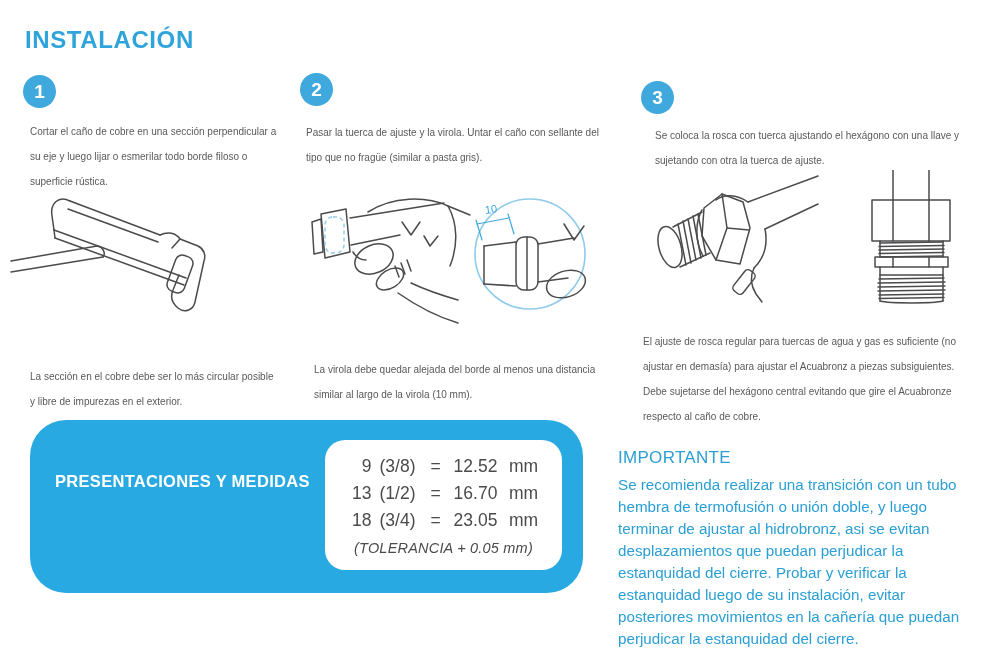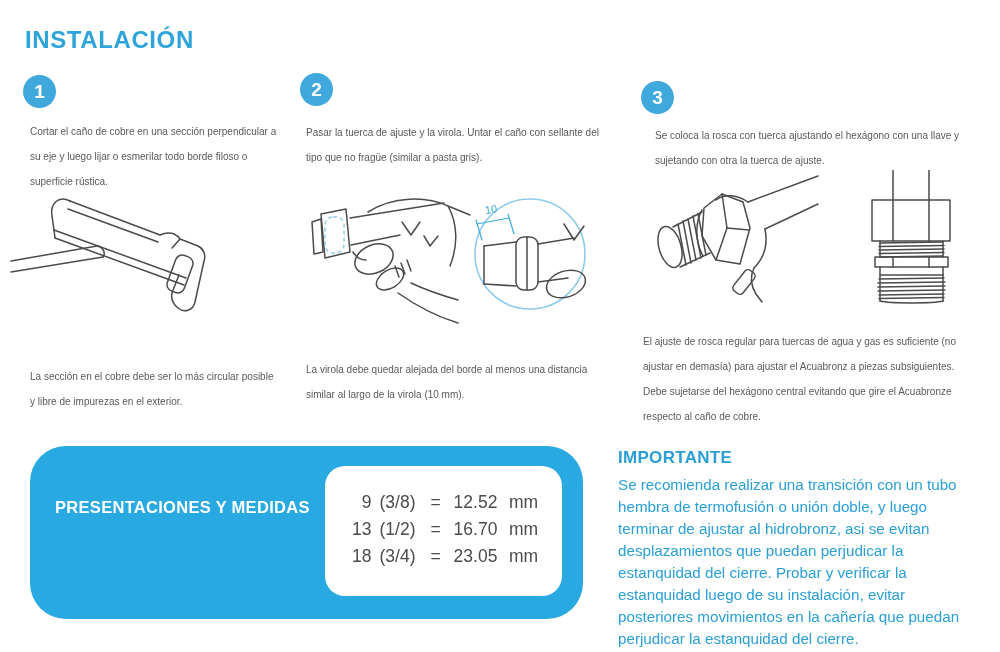--- a/index.html
+++ b/index.html
@@ -16,21 +16,21 @@
     width:33px;height:33px;border-radius:50%;background:#3FA8DC;color:#fff;
     font-size:19px;font-weight:700;display:flex;align-items:center;justify-content:center;
   }
   .para{color:#58595B;font-size:10px;line-height:25px;}
   svg{display:block;}
   .line-art{stroke:#4B4B4D;stroke-width:1.5;fill:none;stroke-linecap:round;stroke-linejoin:round;}
   .blue-art{stroke:#8FCBEA;fill:none;}
   .dim-art{stroke:#3FA8DC;fill:none;stroke-width:1.2;stroke-linecap:round;}
 
   .pres-box{
-    left:30px;top:446px;width:553px;height:173px;background:#29A9E1;border-radius:36px;
+    left:30px;top:420px;width:553px;height:173px;background:#29A9E1;border-radius:36px;
   }
   .pres-heading{
     position:absolute;left:25px;top:52px;color:#fff;font-weight:700;font-size:16.5px;letter-spacing:.3px;
   }
   .pres-sub{
     position:absolute;left:25px;top:84px;width:268px;color:#fff;font-size:15px;line-height:20px;
   }
   .measure-card{
     position:absolute;left:295px;top:20px;width:237px;height:128px;background:#fff;border-radius:20px;
     display:flex;flex-direction:column;justify-content:center;padding-top:2px;
@@ -38,21 +38,21 @@
   .mrow{display:flex;justify-content:center;align-items:baseline;height:27px;color:#4B4B4D;font-size:17.5px;}
   .m-size{width:28px;text-align:right;}
   .m-frac{width:52px;text-align:center;}
   .m-eq{width:24px;text-align:center;}
   .m-val{width:56px;text-align:center;}
   .m-unit{width:40px;text-align:center;}
   .tolerance{
     text-align:center;font-style:italic;font-size:14.5px;color:#4B4B4D;margin-top:3px;letter-spacing:.2px;
   }
   .important-heading{
-    left:618px;top:448px;font-size:17px;font-weight:700;color:#2B9FD4;letter-spacing:.3px;
+    left:618px;top:448px;font-size:17px;font-weight:400;color:#2B9FD4;letter-spacing:.3px;
   }
   .important-text{
     left:618px;top:474px;width:358px;font-size:15.2px;line-height:22px;font-weight:400;color:#2B9FD4;
   }
 </style>
 </head>
 <body>
 
 <div class="abs page-title">INSTALACIÓN</div>
 
@@ -64,21 +64,21 @@
   </div>
 <div class="abs badge" style="left:641px;top:81px;">
     <span>3</span>
   </div>
 
 <div class="abs para" style="left:30px;top:119px;width:252px;">Cortar el caño de cobre en una sección perpendicular a su eje y luego lijar o esmerilar todo borde filoso o superficie rústica.</div>
 <div class="abs para" style="left:306px;top:120px;width:302px;">Pasar la tuerca de ajuste y la virola. Untar el caño con sellante del tipo que no fragüe (similar a pasta gris).</div>
 <div class="abs para" style="left:643px;top:123px;width:330px;margin-left:12px;">Se coloca la rosca con tuerca ajustando el hexágono con una llave y sujetando con otra la tuerca de ajuste.</div>
 
 <div class="abs para" style="left:30px;top:364px;width:248px;">La sección en el cobre debe ser lo más circular posible y libre de impurezas en el exterior.</div>
-<div class="abs para" style="left:306px;top:357px;width:296px;">La virola debe quedar alejada del borde al menos una distancia similar al largo de la virola (10 mm).</div>
+<div class="abs para" style="left:314px;top:357px;width:296px;">La virola debe quedar alejada del borde al menos una distancia similar al largo de la virola (10 mm).</div>
 <div class="abs para" style="left:643px;top:329px;width:334px;">El ajuste de rosca regular para tuercas de agua y gas es suficiente (no ajustar en demasía) para ajustar el Acuabronz a piezas subsiguientes. Debe sujetarse del hexágono central evitando que gire el Acuabronze respecto al caño de cobre.</div>
 
 <svg class="abs" style="left:8px;top:188px;" width="285" height="150" viewBox="0 0 285 150">
   <g class="line-art">
     <path d="M3,73 L89,58"></path>
     <path d="M3,84 L95,69"></path>
     <path d="M89,58 C95,59 98,65 95,69"></path>
     <path d="M62,13 C50,7 42,16 44,28 L46,42"></path>
     <path d="M62,13 L152,47"></path>
     <path d="M60,21 L150,54"></path>
@@ -189,17 +189,18 @@
       <span class="m-val">16.70</span>
       <span class="m-unit">mm</span>
     </div>
     <div class="mrow">
       <span class="m-size">18</span>
       <span class="m-frac">(3/4)</span>
       <span class="m-eq">=</span>
       <span class="m-val">23.05</span>
       <span class="m-unit">mm</span>
     </div>
+    <div class="tolerance">(TOLERANCIA + 0.05 mm)</div>
   </div>
 </div>
 
 <div class="abs important-heading">IMPORTANTE</div>
 <div class="abs important-text">Se recomienda realizar una transición con un tubo hembra de termofusión o unión doble, y luego terminar de ajustar al hidrobronz, asi se evitan desplazamientos que puedan perjudicar la estanquidad del cierre. Probar y verificar la estanquidad luego de su instalación, evitar posteriores movimientos en la cañería que puedan perjudicar la estanquidad del cierre.</div>
 
 </body></html>

